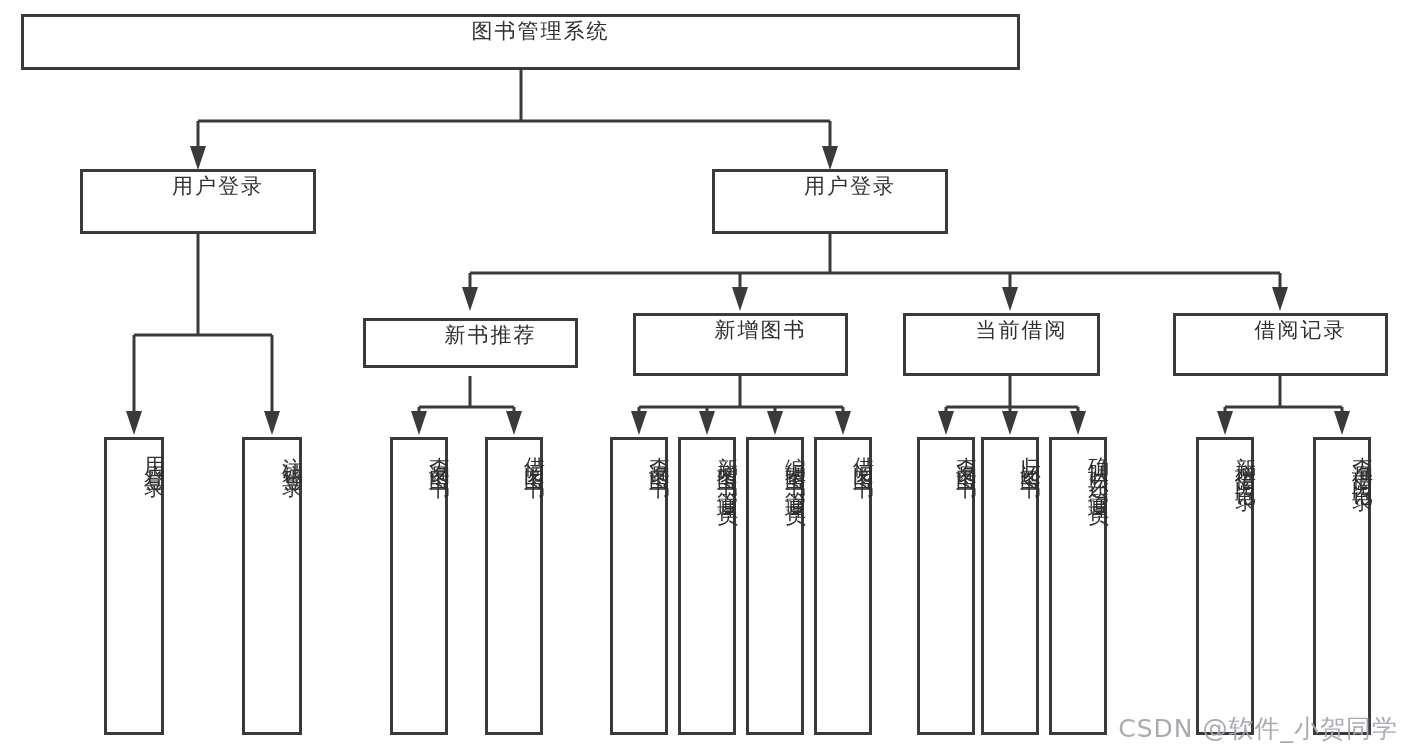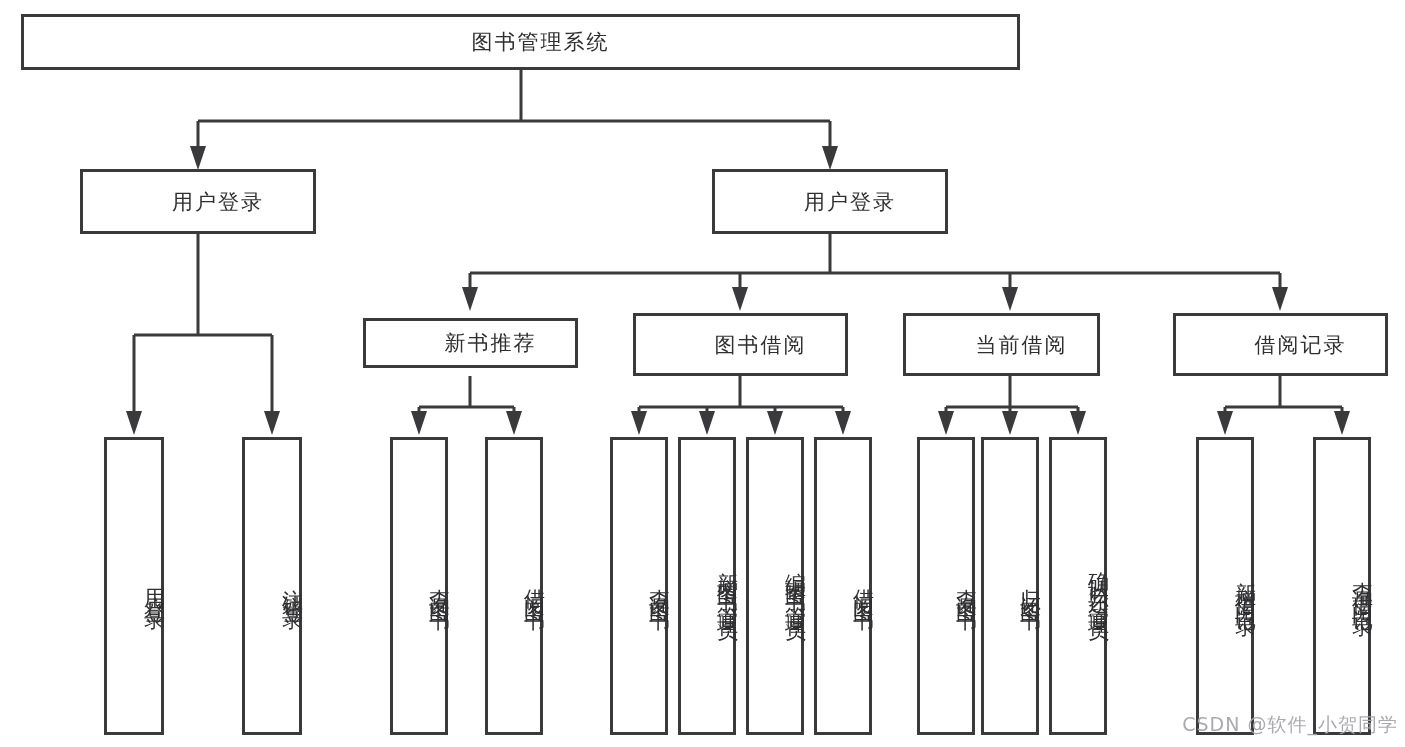--- a/index.html
+++ b/index.html
@@ -12,32 +12,32 @@
   body{
     width:1405px;height:747px;position:relative;overflow:hidden;
     background:var(--bg);
     font-family:"DejaVu Sans","Liberation Sans",sans-serif;
     color:var(--text);
   }
   #connectors{position:absolute;left:0;top:0;z-index:1;}
   .node{
     position:absolute;z-index:2;box-sizing:border-box;
     border:3px solid var(--line);background:var(--bg);
-    display:flex;align-items:center;justify-content:center;padding-left:40px;
+    display:flex;align-items:flex-start;justify-content:center;padding-left:40px;
   }
   .node .label{
     font-size:21px;letter-spacing:2px;white-space:nowrap;
   }
   .leaf .label{
     writing-mode:vertical-rl;text-orientation:mixed;
     font-size:21px;letter-spacing:7px;line-height:1;white-space:normal;
   }
   #watermark{
     position:absolute;z-index:3;right:7px;top:712px;
-    font-size:19px;letter-spacing:1px;color:var(--wm);opacity:.95;
+    font-size:25px;letter-spacing:1px;color:var(--wm);opacity:.95;
     white-space:nowrap;
   }
 </style>
 </head>
 <body>
 
 <svg id="connectors" width="1405" height="747" viewBox="0 0 1405 747" xmlns="http://www.w3.org/2000/svg">
   <g fill="none" stroke="var(--line)" stroke-width="3">
     <path d="M521 70 V121 M198 121 H830 M198 121 V150 M830 121 V150"></path>
     <path d="M198 234 V335 M134 335 H272 M134 335 V412 M272 335 V412"></path>
@@ -78,21 +78,21 @@
   <span class="label">用户登录</span>
 </div>
 <div class="node" style="left:712px;top:169px;width:236px;height:65px">
   <span class="label">用户登录</span>
 </div>
 
 <div class="node" style="left:363px;top:318px;width:215px;height:50px">
   <span class="label">新书推荐</span>
 </div>
 <div class="node" style="left:633px;top:313px;width:215px;height:63px">
-  <span class="label">图书借阅</span>
+  <span class="label">新增图书</span>
 </div>
 <div class="node" style="left:903px;top:313px;width:197px;height:63px">
   <span class="label">当前借阅</span>
 </div>
 <div class="node" style="left:1173px;top:313px;width:215px;height:63px">
   <span class="label">借阅记录</span>
 </div>
 
 <div class="node leaf" style="left:104px;top:437px;width:60px;height:298px">
   <span class="label">用户登录</span>

